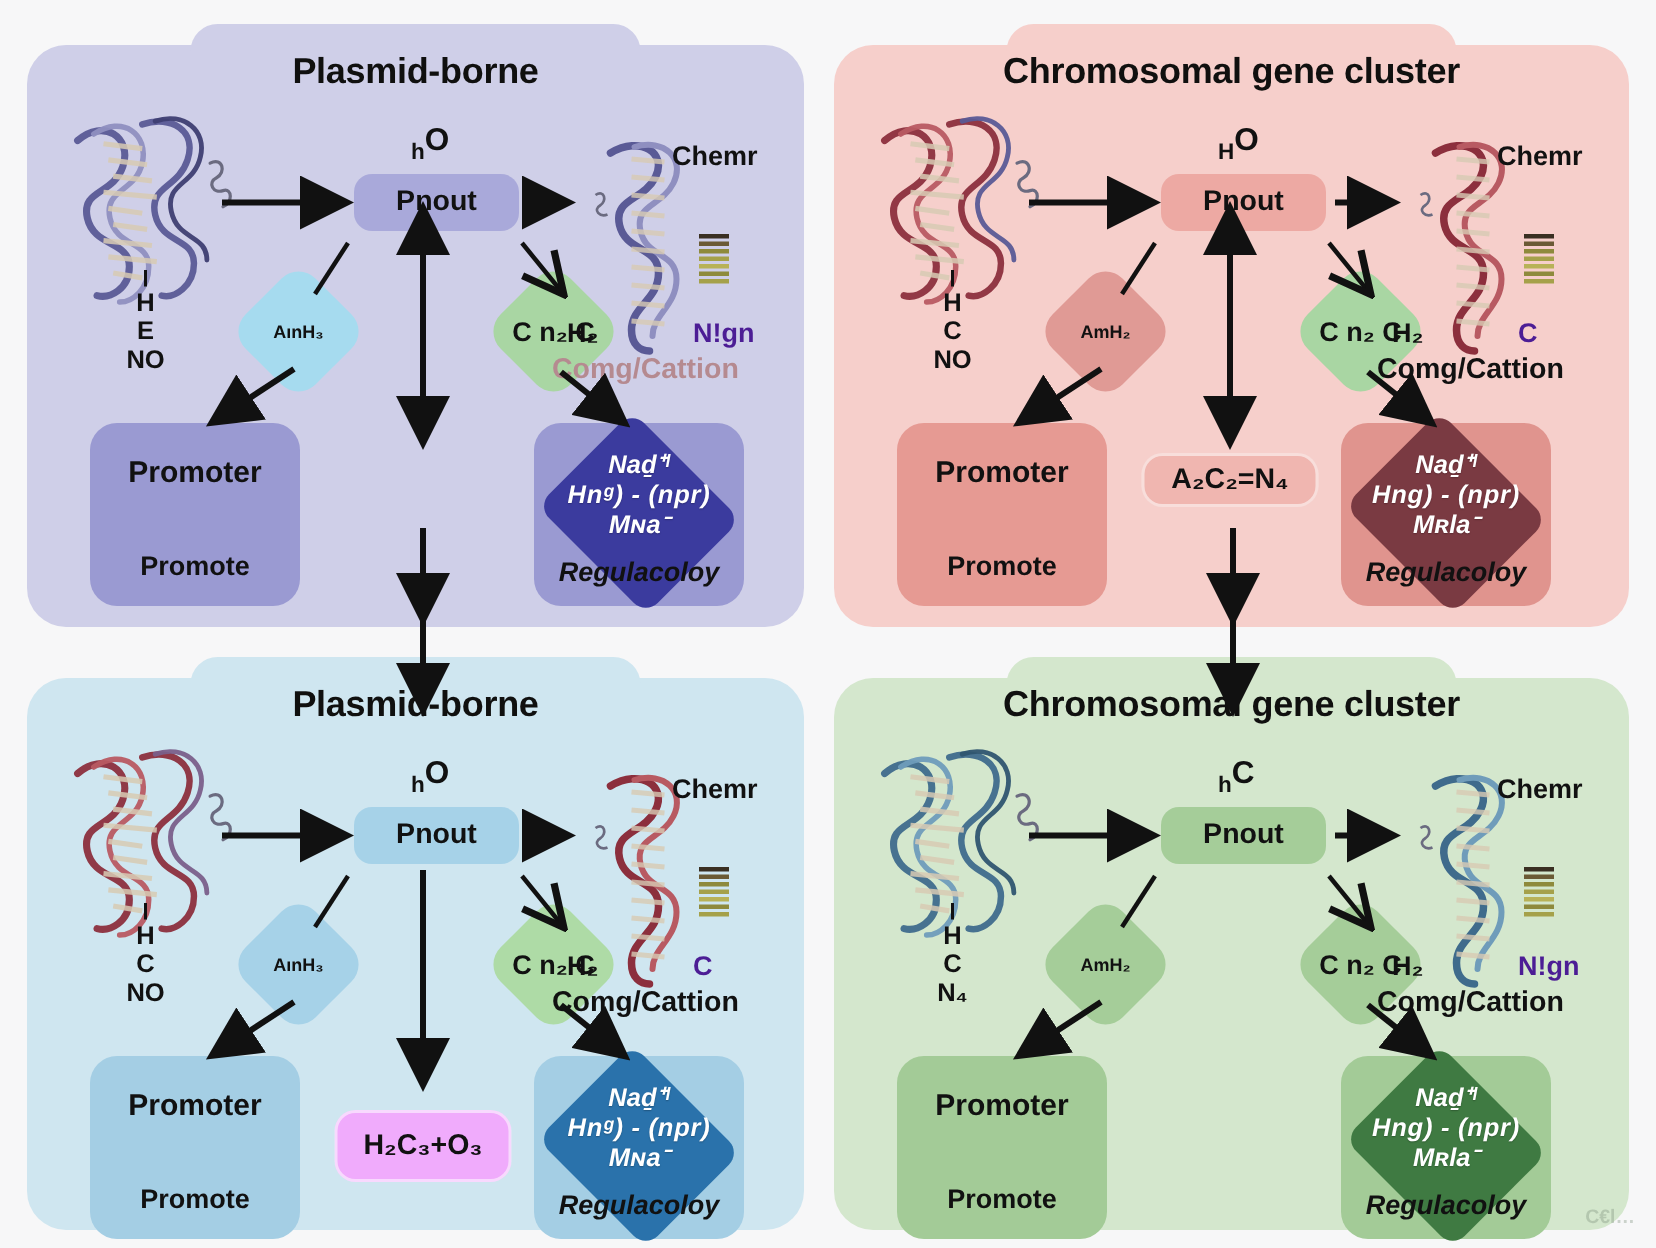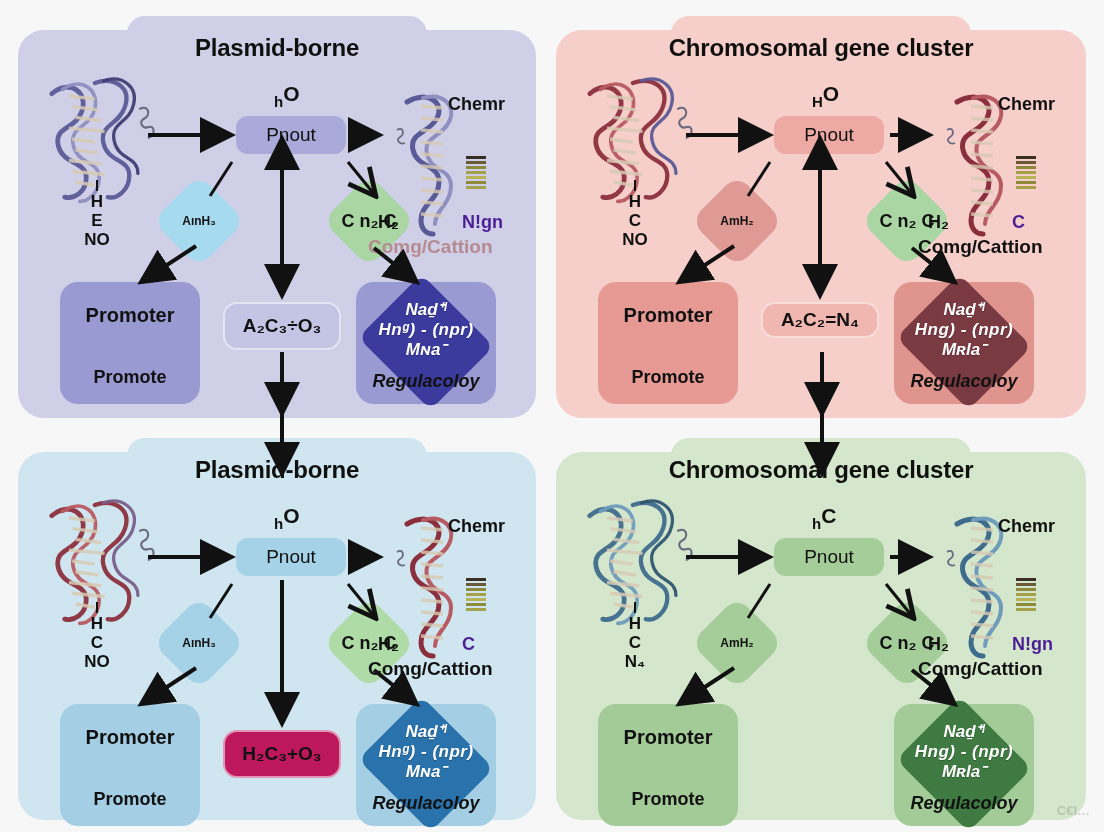--- a/index.html
+++ b/index.html
@@ -43,21 +43,21 @@
   .tick {
     display:block; width:2px; height:11px; background:#111;
     margin: 0 auto 1px auto;
   }
 
   
   .pill {
     position: absolute;
     border-radius: 12px;
     display: flex; align-items: center; justify-content: center;
-    font-size: 19px; font-weight: normal; color: #111;
+    font-size: 19px; font-weight: bold; color: #111;
   }
   .pill-sup {
     position: absolute;
     font-size: 15px; font-weight: bold; color:#111;
     white-space: nowrap;
   }
   .pill-sup .big { font-size: 21px; vertical-align: super; }
 
   
   .diamond {
@@ -181,21 +181,20 @@
         <div class="dlabel">AınH₃</div>
       </div>
       <div class="diamond wide" style="left: 318px; top: 158px; width: 66px; height: 66px;">
         <div class="shape" style="background: rgb(169, 214, 163);"></div>
         <div class="dlabel">C n₂ C</div>
       </div>
       <div class="bigbox" style="left: 42px; top: 252px; width: 140px; height: 122px; background: rgb(154, 154, 210);">
         <div class="t1">Promoter</div>
         <div class="t2">Promote</div>
       </div>
-      <div class="centerbox" style="left: 205px; top: 272px; width: 118px; height: 48px; background: rgb(196, 196, 228);">A₂C₃÷O₃</div>
       <div class="regnode" style="left: 338px; top: 252px; width: 140px; height: 122px;">
         <div class="backsq" style="background: rgb(154, 154, 210);"></div>
         <div class="dia" style="background: rgb(59, 59, 158);"></div>
         <div class="reg-text">
           <div>Naḏ⁺ˡ</div>
           <div class="mid">Hnᵍ) - (npr)</div>
           <div>Mɴa⁻</div>
         </div>
         <div class="reg-cap">Regulacoloy</div>
       </div>
@@ -347,21 +346,21 @@
         <div class="dlabel">AınH₃</div>
       </div>
       <div class="diamond wide" style="left: 318px; top: 158px; width: 66px; height: 66px;">
         <div class="shape" style="background: rgb(174, 219, 166);"></div>
         <div class="dlabel">C n₂ C</div>
       </div>
       <div class="bigbox" style="left: 42px; top: 252px; width: 140px; height: 122px; background: rgb(164, 206, 228);">
         <div class="t1">Promoter</div>
         <div class="t2">Promote</div>
       </div>
-      <div class="centerbox" style="left: 205px; top: 278px; width: 118px; height: 48px; background: #be185d;">H₂C₃+O₃</div>
+      <div class="centerbox" style="left: 205px; top: 288px; width: 118px; height: 48px; background: #f0abfc;">H₂C₃+O₃</div>
       <div class="regnode" style="left: 338px; top: 252px; width: 140px; height: 122px;">
         <div class="backsq" style="background: rgb(164, 206, 228);"></div>
         <div class="dia" style="background: rgb(42, 114, 171);"></div>
         <div class="reg-text">
           <div>Naḏ⁺ˡ</div>
           <div class="mid">Hnᵍ) - (npr)</div>
           <div>Mɴa⁻</div>
         </div>
         <div class="reg-cap">Regulacoloy</div>
       </div>

